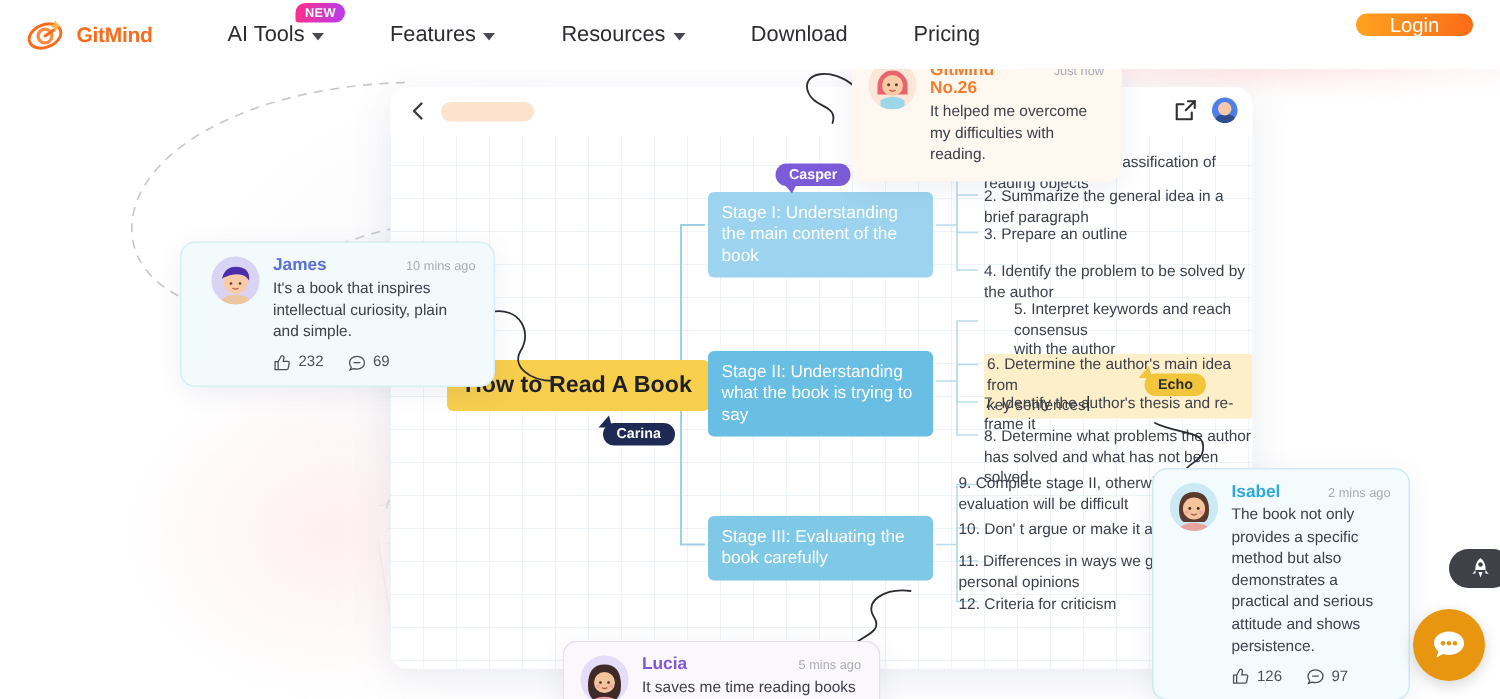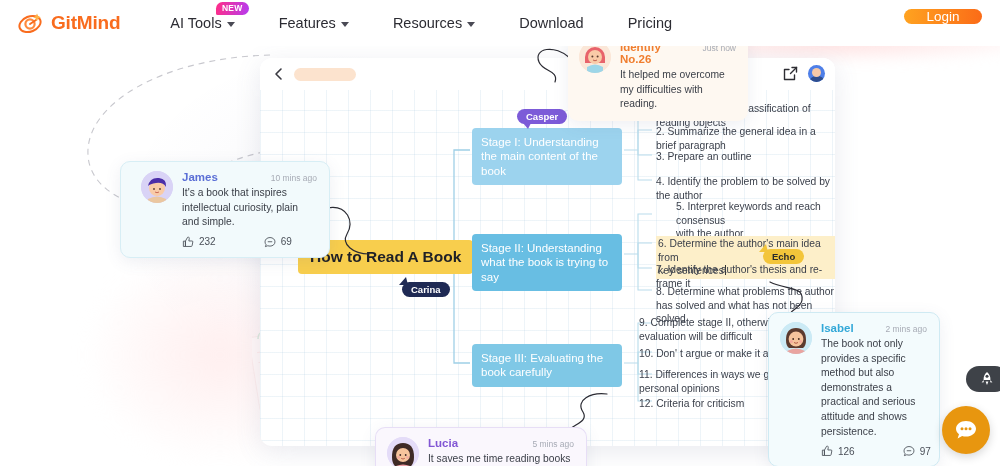--- a/index.html
+++ b/index.html
@@ -42,21 +42,21 @@
   
   .nav {
     position: absolute; top: 0; left: 0;
     width: 1000px; height: 46px;
     display: flex; align-items: center;
     background: #fff;
     z-index: 60;
   }
   .logo-wrap { display: flex; align-items: center; margin-left: 18px; gap: 7px; }
   .logo-text {
-    font-size: 19px; font-weight: bold; color: #F96C1E;
+    font-size: 14px; font-weight: bold; color: #F96C1E;
     letter-spacing: -0.2px;
     text-align: center;
   }
   .nav-items { display: flex; align-items: center; margin-left: 28px; gap: 0px; }
   .nav-item {
     position: relative;
     font-size: 14.5px; color: #2c2c33;
     padding: 6px 22px;
     display: flex; align-items: center; gap: 5px;
     cursor: pointer; white-space: nowrap;
@@ -204,21 +204,21 @@
     box-shadow: 0 4px 16px rgba(90,100,140,0.10);
   }
   .cmt-row { display: flex; gap: 9px; }
   .cmt-body { flex: 1; min-width: 0; }
   .cmt-head {
     display: flex; align-items: baseline; justify-content: space-between;
   }
   .cmt-name { font-size: 11.5px; font-weight: bold; }
   .cmt-time { font-size: 8.5px; color: #a7abb5; margin-left: 10px; white-space: nowrap; }
   .cmt-text { font-size: 10.3px; color: #3c4049; line-height: 1.42; margin-top: 3px; }
-  .cmt-stats { display: flex; gap: 48px; margin-top: 6px; align-items: center; }
+  .cmt-stats { display: flex; gap: 16px; margin-top: 6px; align-items: center; }
   .stat { display: flex; align-items: center; gap: 5px; font-size: 10px; color: #4a4f58; }
   .avatar { width: 32px; height: 32px; border-radius: 50%; flex-shrink: 0; position: relative; overflow: hidden; }
 
   
   .cmt-james { left: 120px; top: 161px; width: 210px; background: #F2FAFC; border: 1px solid #D7EEF5; padding-left: 20px; }
   .name-james { color: #5B6FD6; }
   
   .cmt-thinker { left: 568px; top: 32px; width: 180px; background: #FEF8F1; }
   .name-thinker { color: #F07D2E; }
   
@@ -412,21 +412,21 @@
           <path d="M6,16 a10,10 0 0,1 20,0 v6 h-20 z" fill="#E8636B"></path>
           <circle cx="16" cy="16" r="7" fill="#F9CBA7"></circle>
           <circle cx="13.4" cy="15.5" r="1" fill="#5a3b2e"></circle>
           <circle cx="18.6" cy="15.5" r="1" fill="#5a3b2e"></circle>
           <path d="M14,19 q2,1.6 4,0" fill="none" stroke="#c4604f" stroke-width="1"></path>
           <path d="M8,26 q8,-5 16,0 v6 h-16 z" fill="#9DD6E8"></path>
         </svg>
       </div>
       <div class="cmt-body">
         <div class="cmt-head">
-          <span class="cmt-name name-thinker">Identify No.26</span>
+          <span class="cmt-name name-thinker">GitMind No.26</span>
           <span class="cmt-time">Just now</span>
         </div>
         <div class="cmt-text">It helped me overcome my difficulties with reading.</div>
       </div>
     </div>
   </div>
 
   <div class="cmt cmt-james">
     <div class="cmt-row">
       <div class="avatar" style="background:#D9D3F6;">

